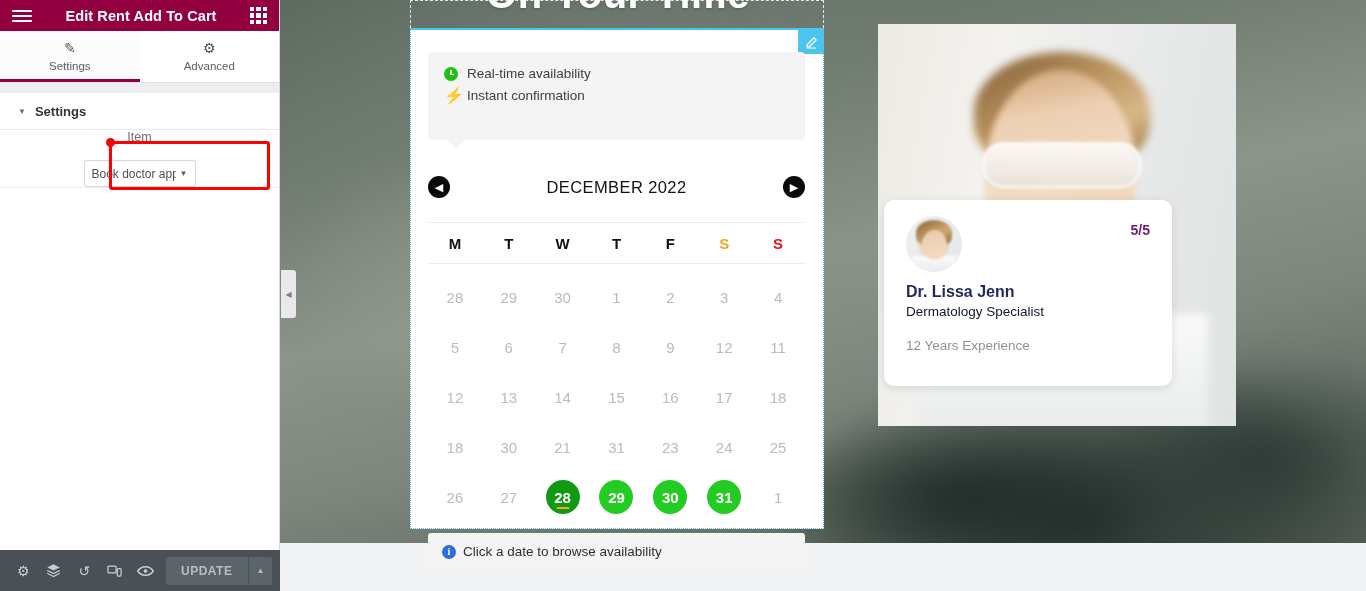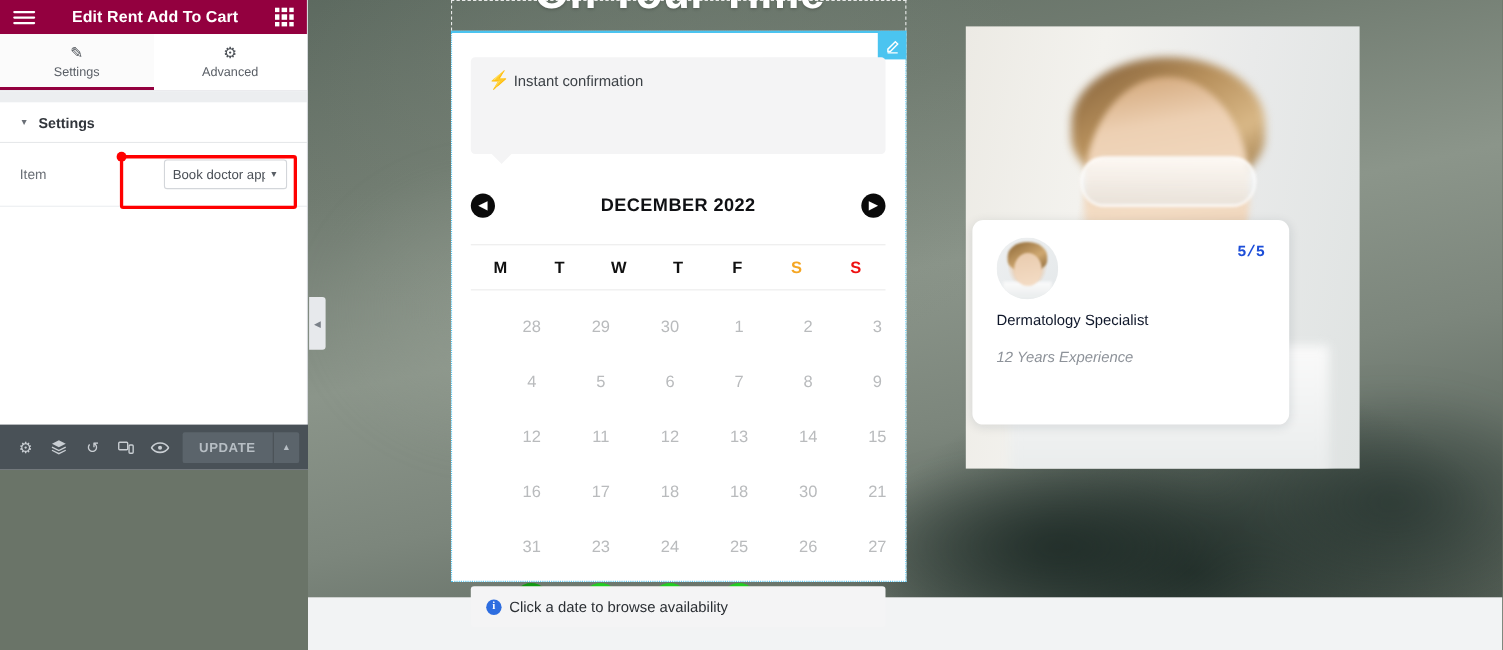--- a/index.html
+++ b/index.html
@@ -104,39 +104,39 @@
     position: absolute; left: 428px; top: 170px; width: 377px; height: 34px;
     display: flex; align-items: center; justify-content: space-between;
   }
   .cal-arrow {
     width: 22px; height: 22px; border-radius: 50%; background: #0a0a0a;
     color: #fff; font-size: 11px; line-height: 22px; text-align: center;
     cursor: pointer; flex: 0 0 22px;
   }
   .cal-month {
     flex: 1; text-align: center;
-    font-size: 16.5px; font-weight: 700; color: #101114; letter-spacing: .4px;
+    font-size: 16.5px; font-weight: 400; color: #101114; letter-spacing: .4px;
   }
 
   
   .cal-head {
     position: absolute; left: 428px; top: 222px; width: 377px;
     display: grid; grid-template-columns: repeat(7, 1fr);
     border-top: 1px solid #ececec; border-bottom: 1px solid #ececec;
     height: 42px; align-items: center;
   }
   .cal-head div {
     text-align: center; font-size: 15px; font-weight: 700; color: #111;
   }
   .cal-head div.sat { color: #f5a623; }
   .cal-head div.sun { color: #ee1111; }
 
   .cal-grid {
-    position: absolute; left: 452px; top: 272px; width: 377px;
-    display: grid; grid-template-columns: repeat(6, 1fr);
+    position: absolute; left: 428px; top: 272px; width: 377px;
+    display: grid; grid-template-columns: repeat(7, 1fr);
     grid-auto-rows: 50px;
   }
   .cal-cell {
     display: flex; align-items: center; justify-content: center;
     font-size: 15px; color: #b9bbbd;
   }
   .cal-cell.avail, .cal-cell.today { cursor: pointer; }
   .cal-cell .pill {
     width: 34px; height: 34px; border-radius: 50%;
     display: flex; align-items: center; justify-content: center;
@@ -204,21 +204,21 @@
   }
 
   .doc-card {
     position: absolute; left: 884px; top: 200px; width: 288px; height: 186px;
     background: #ffffff; border-radius: 10px;
     box-shadow: 0 2px 10px rgba(20,30,50,.12);
     padding: 16px 22px;
   }
   .doc-rating {
     position: absolute; right: 22px; top: 22px;
-    font-size: 14px; font-weight: 700; color: #1d4ed8; font-family: Liberation Mono, monospace;
+    font-size: 14px; font-weight: 700; color: #701a75;
   }
   .doc-avatar {
     width: 56px; height: 56px; border-radius: 50%;
     overflow: hidden; margin-bottom: 11px;
     background:
       radial-gradient(ellipse 26px 30px at 50% 46%, #f0d6bc 0%, #e8c9ab 42%, rgba(232,201,171,0) 70%),
       linear-gradient(140deg, #eef0f1 0%, #e4e8ea 100%);
     position: relative;
   }
   .doc-avatar .a-hair {
@@ -234,25 +234,25 @@
     filter: blur(.8px);
   }
   .doc-avatar .a-coat {
     position: absolute; left: 6px; bottom: 0; width: 44px; height: 16px;
     background: linear-gradient(180deg,#fbfbfb,#e8ebec); filter: blur(1.4px);
   }
   .doc-name {
     font-size: 16px; font-weight: 700; color: #1d2a5a; margin-bottom: 3px;
   }
   .doc-spec { font-size: 13.5px; color: #0f172a; }
-  .doc-exp { font-size: 13.5px; color: #8d9299; margin-top: 19px; font-style: italic; }
+  .doc-exp { font-size: 13.5px; color: #8d9299; margin-top: 19px; }
 
   
   .panel {
-    position: absolute; left: 0; top: 0; width: 280px; height: 427px;
+    position: absolute; left: 0; top: 0; width: 280px; height: 591px;
     background: #ffffff; border-right: 1px solid #d5d8dc;
   }
   .panel-header {
     height: 31px; background: #93003f; color: #fff;
     display: flex; align-items: center; padding: 0 12px;
   }
   .hamburger { width: 20px; display: flex; flex-direction: column; gap: 3px; cursor: pointer; }
   .hamburger i { display: block; height: 2px; background: #fff; border-radius: 1px; }
   .panel-title {
     flex: 1; text-align: center; font-size: 14.5px; font-weight: 700;
@@ -278,21 +278,21 @@
 
   .section-row {
     height: 37px; display: flex; align-items: center; gap: 9px;
     padding: 0 18px; border-bottom: 1px solid #e6e8ea;
     font-size: 13px; font-weight: 700; color: #31353b; cursor: pointer;
   }
   .caret { font-size: 8px; color: #6a6f76; }
 
   .ctrl-row {
     height: 58px; display: flex; align-items: center;
-    padding: 0 18px; border-bottom: 1px solid #eceef0;
+    padding: 0 18px; border-bottom: 1px solid #eceef0; flex-direction: column;
   }
   .ctrl-label { font-size: 12.5px; color: #6a6f76; flex: 1; }
   .select-box {
     width: 112px; height: 27px; border: 1px solid #d3d6da; border-radius: 3px;
     background: #fff; display: flex; align-items: center; padding: 0 7px;
     font-size: 12px; color: #4b5057; cursor: pointer; gap: 4px;
   }
   .select-box span.val {
     flex: 1; overflow: hidden; text-overflow: clip; white-space: nowrap;
   }
@@ -356,20 +356,24 @@
   <div class="widget-topline"></div>
 
   <div class="edit-badge">
     <svg width="13" height="13" viewBox="0 0 24 24" fill="none" stroke="#fff" stroke-width="2.4">
       <path d="M16.5 3.5l4 4L8 20H4v-4L16.5 3.5z"></path>
       <path d="M3.5 22.3h17" stroke-width="2"></path>
     </svg>
   </div>
 
   <div class="book-card">
+    <div class="book-feat">
+      <span class="ic-clock"></span>
+      <span>Real-time availability</span>
+    </div>
     <div class="book-feat">
       <span class="ic-bolt">⚡</span>
       <span>Instant confirmation</span>
     </div>
   </div>
 
   <div class="cal-nav">
     <div class="cal-arrow">◀</div>
     <div class="cal-month">DECEMBER 2022</div>
     <div class="cal-arrow">▶</div>
@@ -444,20 +448,21 @@
     <div class="coat"></div>
   </div>
 
   <div class="doc-card">
     <div class="doc-rating">5/5</div>
     <div class="doc-avatar">
       <div class="a-coat"></div>
       <div class="a-hair"></div>
       <div class="a-face"></div>
     </div>
+    <div class="doc-name">Dr. Lissa Jenn</div>
     <div class="doc-spec">Dermatology Specialist</div>
     <div class="doc-exp">12 Years Experience</div>
   </div>
 
   <div class="panel">
 
     <div class="panel-header">
       <div class="hamburger">
           <i></i>
           <i></i>

